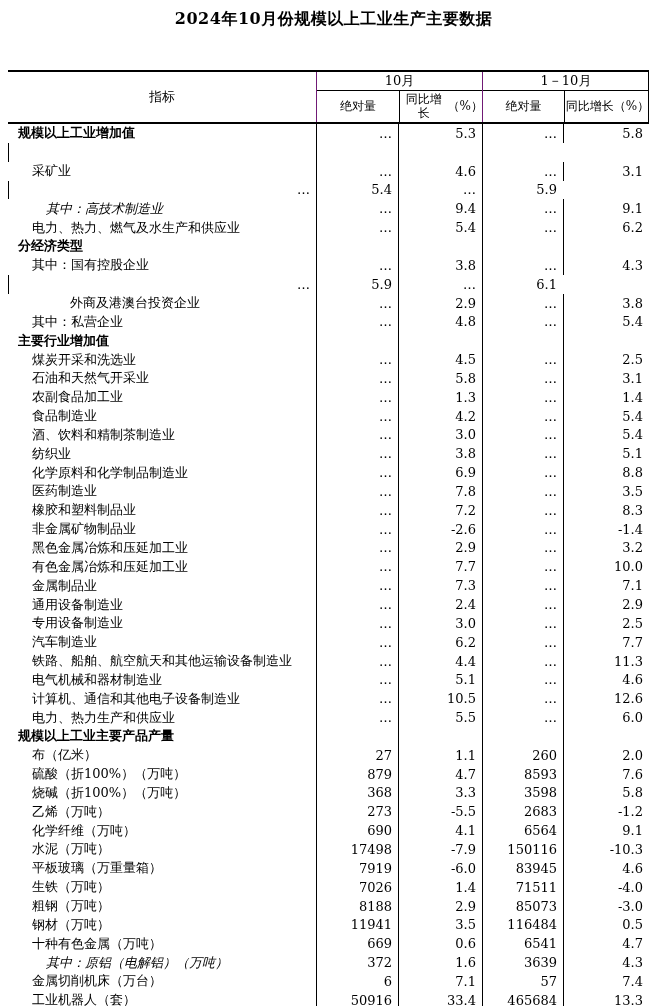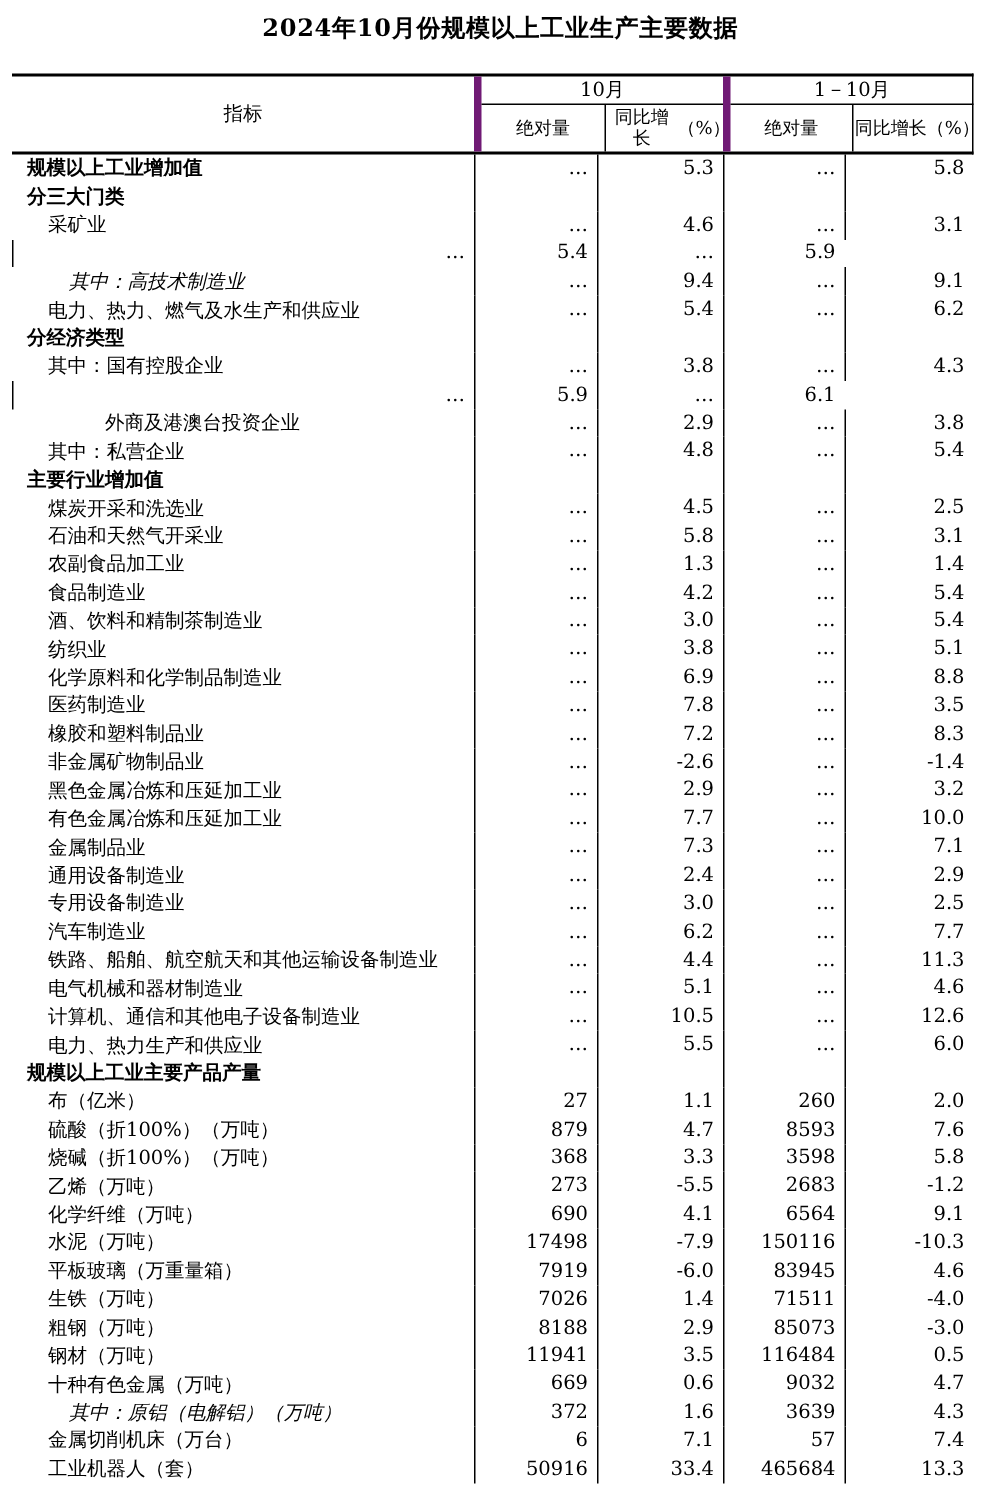--- a/index.html
+++ b/index.html
@@ -5,21 +5,21 @@
   * { box-sizing: border-box; margin: 0; padding: 0; }
   html, body { background: #ffffff; }
   body {
     width: 667px; height: 1006px;
     color: #000000;
     font-family: "DejaVu Serif", "Liberation Serif", serif;
     overflow: hidden;
   }
   .page-title {
     padding-top: 9px;
-    height: 49px;
+    height: 70px;
     text-align: center;
     font-size: 16px;
     font-weight: bold;
     letter-spacing: 0.5px;
   }
   .stat-table {
     margin-left: 8px;
     width: 641px;
   }
   
@@ -29,21 +29,21 @@
     border-top: 2px solid #000;
     border-bottom: 2px solid #000;
     border-right: 1px solid #000;
     height: 54px;
   }
   .h-indicator {
     display: flex; align-items: center; justify-content: center;
     font-size: 13px;
   }
   .h-group {
-    border-left: 5px solid #701a75;
+    border-left: 1px solid #701a75;
     display: flex; flex-direction: column; justify-content: space-between;
   }
   .h-group-label {
     height: 19px;
     border-bottom: 1px solid #000;
     display: flex; align-items: center; justify-content: center;
     font-size: 13px;
   }
   .h-subrow { flex: 1; display: grid; }
   .g1 .h-subrow { grid-template-columns: 82px 84px; }
@@ -107,21 +107,20 @@
   </div>
   <div class="tbody">
       <div class="trow">
     <div class="cell label-cell lv0 bold">规模以上工业增加值</div>
     <div class="cell val">…</div>
     <div class="cell val">5.3</div>
     <div class="cell val">…</div>
     <div class="cell val">5.8</div>
   </div>
       <div class="trow">
-    <div class="cell label-cell lv0 bold">分三大门类</div>
     <div class="cell val"></div>
     <div class="cell val"></div>
     <div class="cell val"></div>
     <div class="cell val"></div>
   </div>
       <div class="trow">
     <div class="cell label-cell lv1">采矿业</div>
     <div class="cell val">…</div>
     <div class="cell val">4.6</div>
     <div class="cell val">…</div>
@@ -402,21 +401,21 @@
     <div class="cell label-cell lv1">钢材（万吨）</div>
     <div class="cell val">11941</div>
     <div class="cell val">3.5</div>
     <div class="cell val">116484</div>
     <div class="cell val">0.5</div>
   </div>
       <div class="trow">
     <div class="cell label-cell lv1">十种有色金属（万吨）</div>
     <div class="cell val">669</div>
     <div class="cell val">0.6</div>
-    <div class="cell val">9032</div>
+    <div class="cell val">6541</div>
     <div class="cell val">4.7</div>
   </div>
       <div class="trow">
     <div class="cell label-cell lv2">其中：原铝（电解铝）（万吨）</div>
     <div class="cell val">372</div>
     <div class="cell val">1.6</div>
     <div class="cell val">3639</div>
     <div class="cell val">4.3</div>
   </div>
       <div class="trow">

